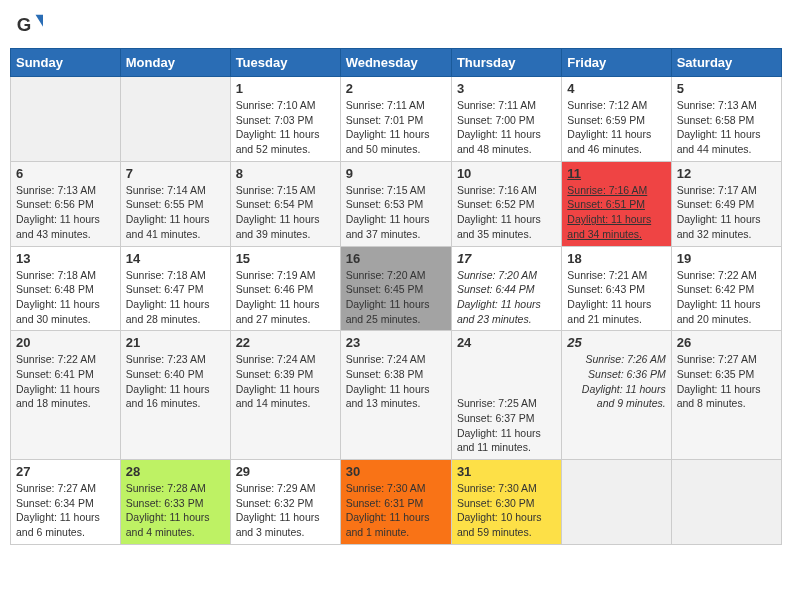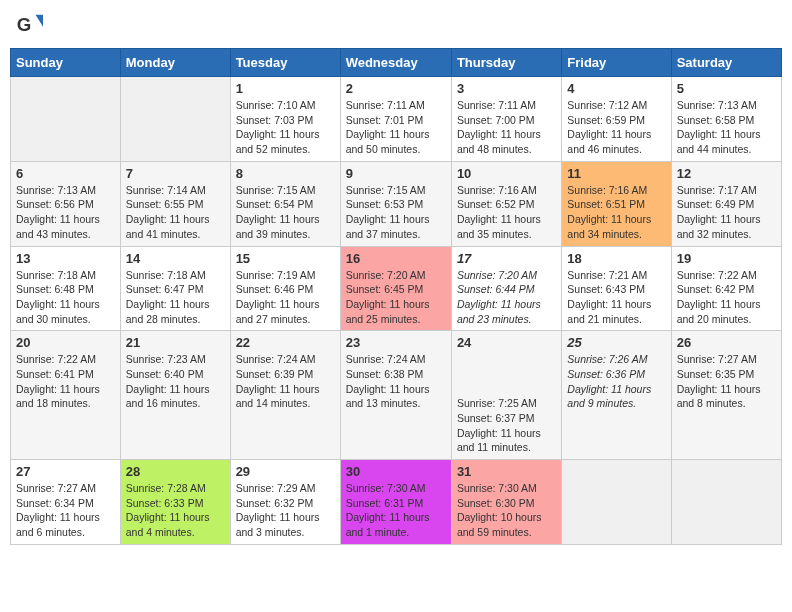--- a/index.html
+++ b/index.html
@@ -182,21 +182,21 @@
 Daylight: 11 hours
 and 37 minutes.</div>
         </td>
         <td style="background-color: rgb(245, 245, 245);">
           <span class="day-number">10</span>
           <div class="day-info" style="white-space: pre-line;">Sunrise: 7:16 AM
 Sunset: 6:52 PM
 Daylight: 11 hours
 and 35 minutes.</div>
         </td>
-        <td style="background-color: #fdba74;">
+        <td style="background-color: #ef4444; text-decoration: underline;">
           <span class="day-number">11</span>
           <div class="day-info" style="white-space: pre-line;">Sunrise: 7:16 AM
 Sunset: 6:51 PM
 Daylight: 11 hours
 and 34 minutes.</div>
         </td>
         <td style="background-color: rgb(245, 245, 245);">
           <span class="day-number">12</span>
           <div class="day-info" style="white-space: pre-line;">Sunrise: 7:17 AM
 Sunset: 6:49 PM
@@ -219,21 +219,21 @@
 Daylight: 11 hours
 and 28 minutes.</div>
         </td>
         <td style="background-color: rgb(255, 255, 255);">
           <span class="day-number">15</span>
           <div class="day-info" style="white-space: pre-line;">Sunrise: 7:19 AM
 Sunset: 6:46 PM
 Daylight: 11 hours
 and 27 minutes.</div>
         </td>
-        <td style="background-color: #fca5a5; margin-top: 32px;">
+        <td style="background-color: #a3a3a3; margin-top: 32px;">
           <span class="day-number">16</span>
           <div class="day-info" style="white-space: pre-line;">Sunrise: 7:20 AM
 Sunset: 6:45 PM
 Daylight: 11 hours
 and 25 minutes.</div>
         </td>
         <td style="background-color: rgb(255, 255, 255); font-style: italic;">
           <span class="day-number">17</span>
           <div class="day-info" style="white-space: pre-line;">Sunrise: 7:20 AM
 Sunset: 6:44 PM
@@ -286,21 +286,21 @@
         </td>
         <td style="background-color: rgb(245, 245, 245);">
           <span class="day-number">24</span>
           <div class="day-info" style="white-space: pre-line; margin-top: 46px;">Sunrise: 7:25 AM
 Sunset: 6:37 PM
 Daylight: 11 hours
 and 11 minutes.</div>
         </td>
         <td style="background-color: rgb(245, 245, 245); font-style: italic;">
           <span class="day-number">25</span>
-          <div class="day-info" style="white-space: pre-line;">Sunrise: 7:26 AM
+          <div class="day-info" style="white-space: pre-line; text-align: right;">Sunrise: 7:26 AM
 Sunset: 6:36 PM
 Daylight: 11 hours
 and 9 minutes.</div>
         </td>
         <td style="background-color: rgb(245, 245, 245);">
           <span class="day-number">26</span>
           <div class="day-info" style="white-space: pre-line;">Sunrise: 7:27 AM
 Sunset: 6:35 PM
 Daylight: 11 hours
 and 8 minutes.</div>
@@ -321,28 +321,28 @@
 Daylight: 11 hours
 and 4 minutes.</div>
         </td>
         <td style="background-color: rgb(255, 255, 255);">
           <span class="day-number">29</span>
           <div class="day-info" style="white-space: pre-line;">Sunrise: 7:29 AM
 Sunset: 6:32 PM
 Daylight: 11 hours
 and 3 minutes.</div>
         </td>
-        <td style="background-color: #d946ef;">
+        <td style="background-color: #f97316;">
           <span class="day-number">30</span>
           <div class="day-info" style="white-space: pre-line;">Sunrise: 7:30 AM
 Sunset: 6:31 PM
 Daylight: 11 hours
 and 1 minute.</div>
         </td>
-        <td style="background-color: #fca5a5;">
+        <td style="background-color: #fde047;">
           <span class="day-number">31</span>
           <div class="day-info" style="white-space: pre-line;">Sunrise: 7:30 AM
 Sunset: 6:30 PM
 Daylight: 10 hours
 and 59 minutes.</div>
         </td>
         <td class="empty-cell"></td>
         <td class="empty-cell"></td>
       </tr>
     </tbody>

